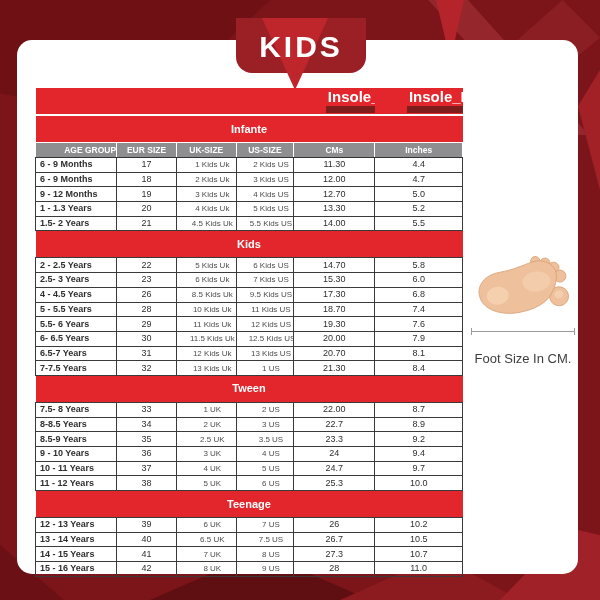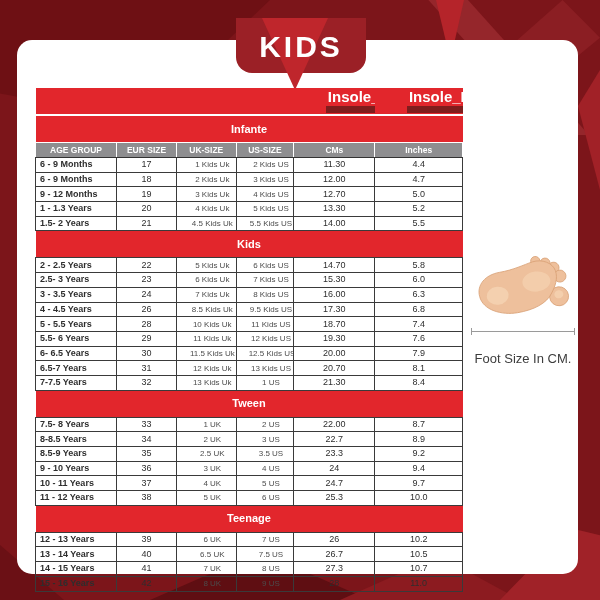--- a/index.html
+++ b/index.html
@@ -52,21 +52,21 @@
                  font-size:15px;border-bottom:7px solid #7f1d1d;
                  padding:0 2px 1px;margin-bottom:1px;margin-left:32px;}
   .sep-row td{background:#ffffff;height:2px;border:none;line-height:2px;}
   .section-row td{background:#e2262c;height:26px;border:none;
                  color:#ffffff;font-weight:bold;font-size:11px;
                  text-align:center;line-height:15px;}
   .col-header th{background:#8e8e90;height:14px;color:#ffffff;
                  font-size:8.5px;font-weight:bold;text-align:center;
                  border:1px solid #ffffff;border-bottom:1px solid #333;
                  line-height:13px;}
-  .col-header th:first-child{text-align:center;padding-left:0;}
+  .col-header th:first-child{text-align:right;padding-left:0;}
   .data-row td{height:13.7px;border:1px solid #3a3a3a;font-size:9px;
                  color:#2e2e2e;text-align:center;line-height:13px;}
   .data-row td.c0{text-align:left;padding-left:4px;font-weight:bold;margin-left:32px;}
   .data-row td.c2,.data-row td.c3{font-size:8px;color:#4c4c4c;padding-left:12px;}
 
   
   .foot-figure{position:absolute;left:466px;top:256px;width:114px;
                text-align:center;z-index:2;}
   .measure-line{margin:4px 5px 0 5px;height:7px;
                border-left:1px solid #9a9a9a;border-right:1px solid #9a9a9a;
@@ -178,28 +178,20 @@
           <td class="c4">14.70</td>
           <td class="c5">5.8</td>
         </tr>
         <tr class="data-row">
           <td class="c0">2.5- 3 Years</td>
           <td class="c1">23</td>
           <td class="c2">6 Kids Uk</td>
           <td class="c3">7 Kids US</td>
           <td class="c4">15.30</td>
           <td class="c5">6.0</td>
-        </tr>
-        <tr class="data-row">
-          <td class="c0">3 - 3.5 Years</td>
-          <td class="c1">24</td>
-          <td class="c2">7 Kids Uk</td>
-          <td class="c3">8 Kids US</td>
-          <td class="c4">16.00</td>
-          <td class="c5">6.3</td>
         </tr>
         <tr class="data-row">
           <td class="c0">4 - 4.5 Years</td>
           <td class="c1">26</td>
           <td class="c2">8.5 Kids Uk</td>
           <td class="c3">9.5 Kids US</td>
           <td class="c4">17.30</td>
           <td class="c5">6.8</td>
         </tr>
         <tr class="data-row">

